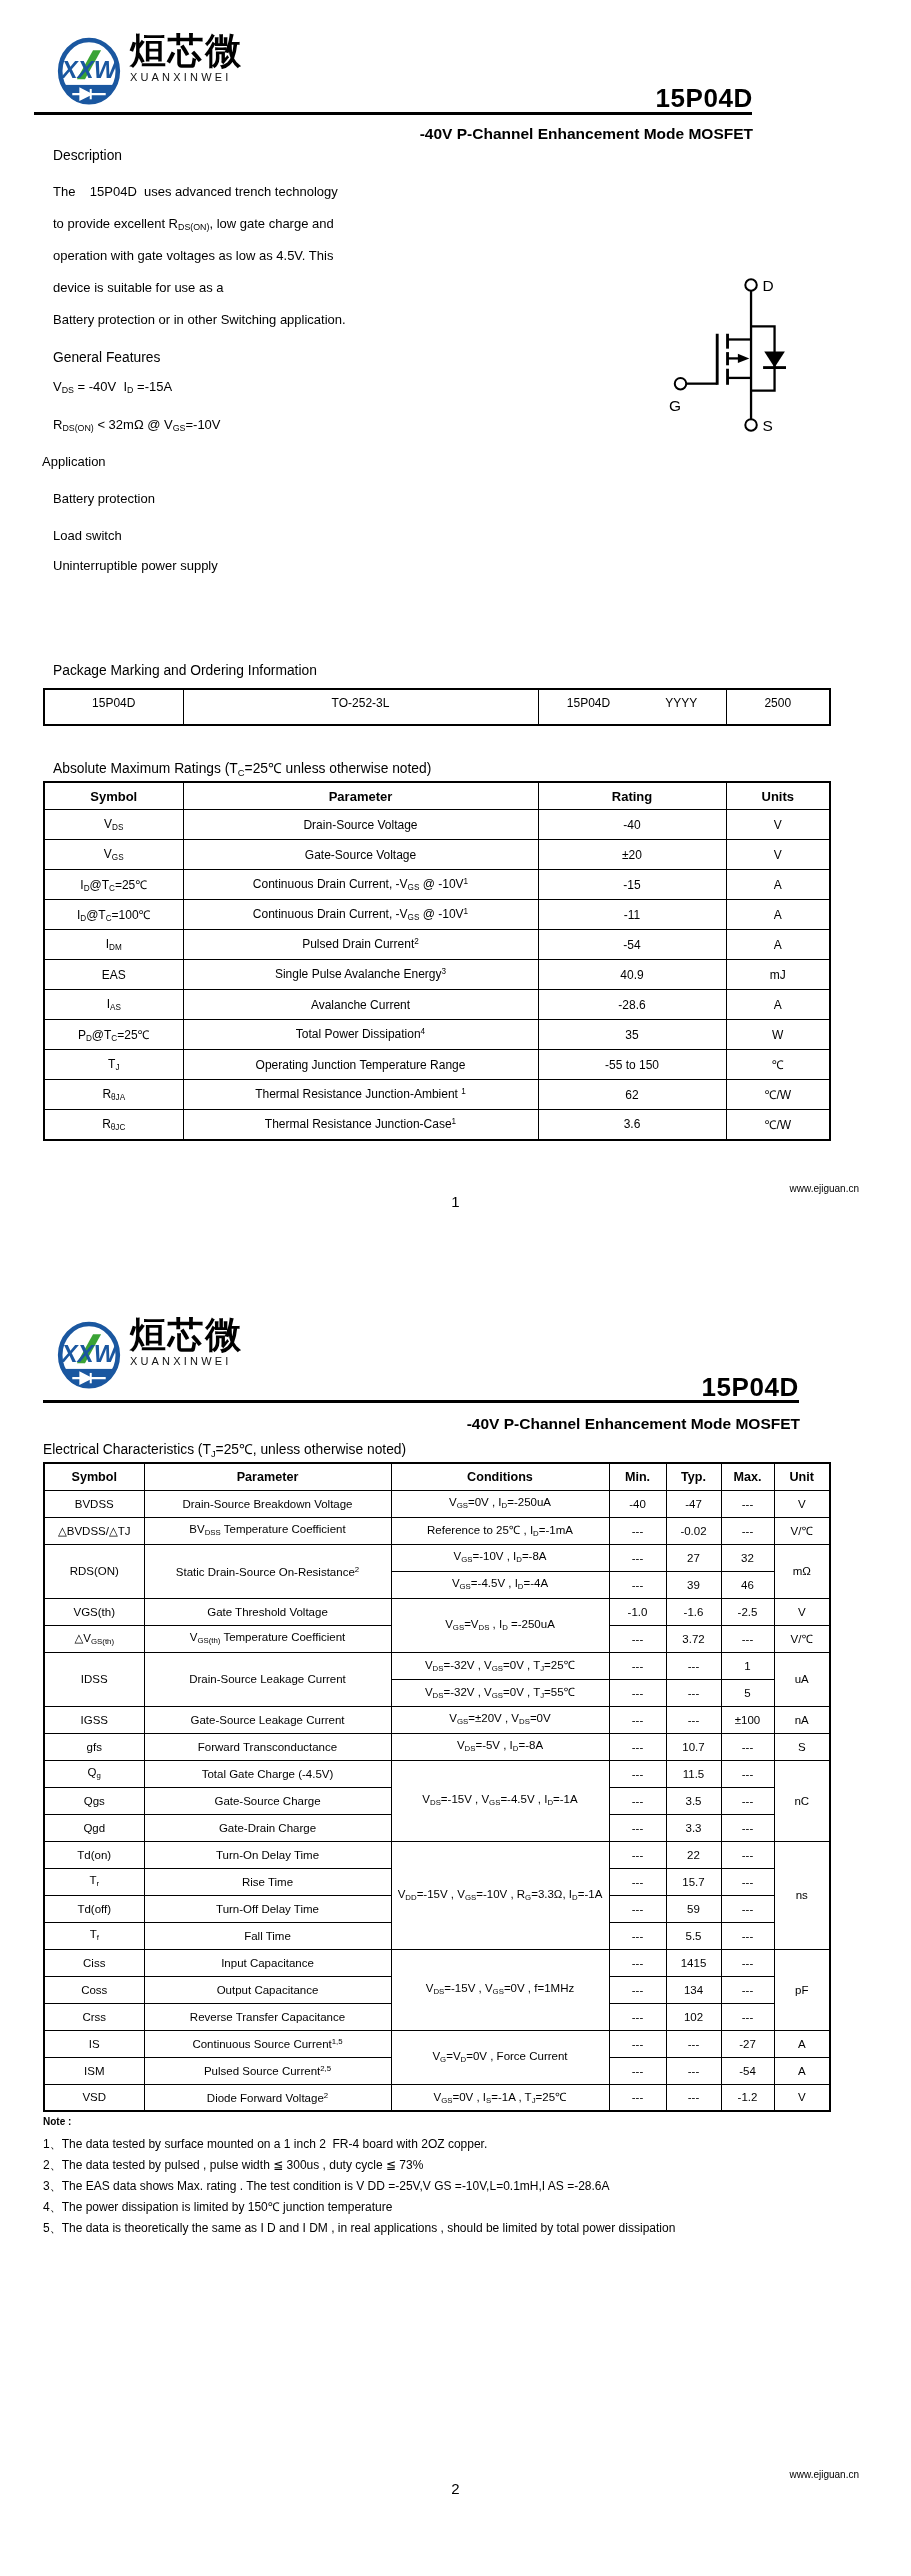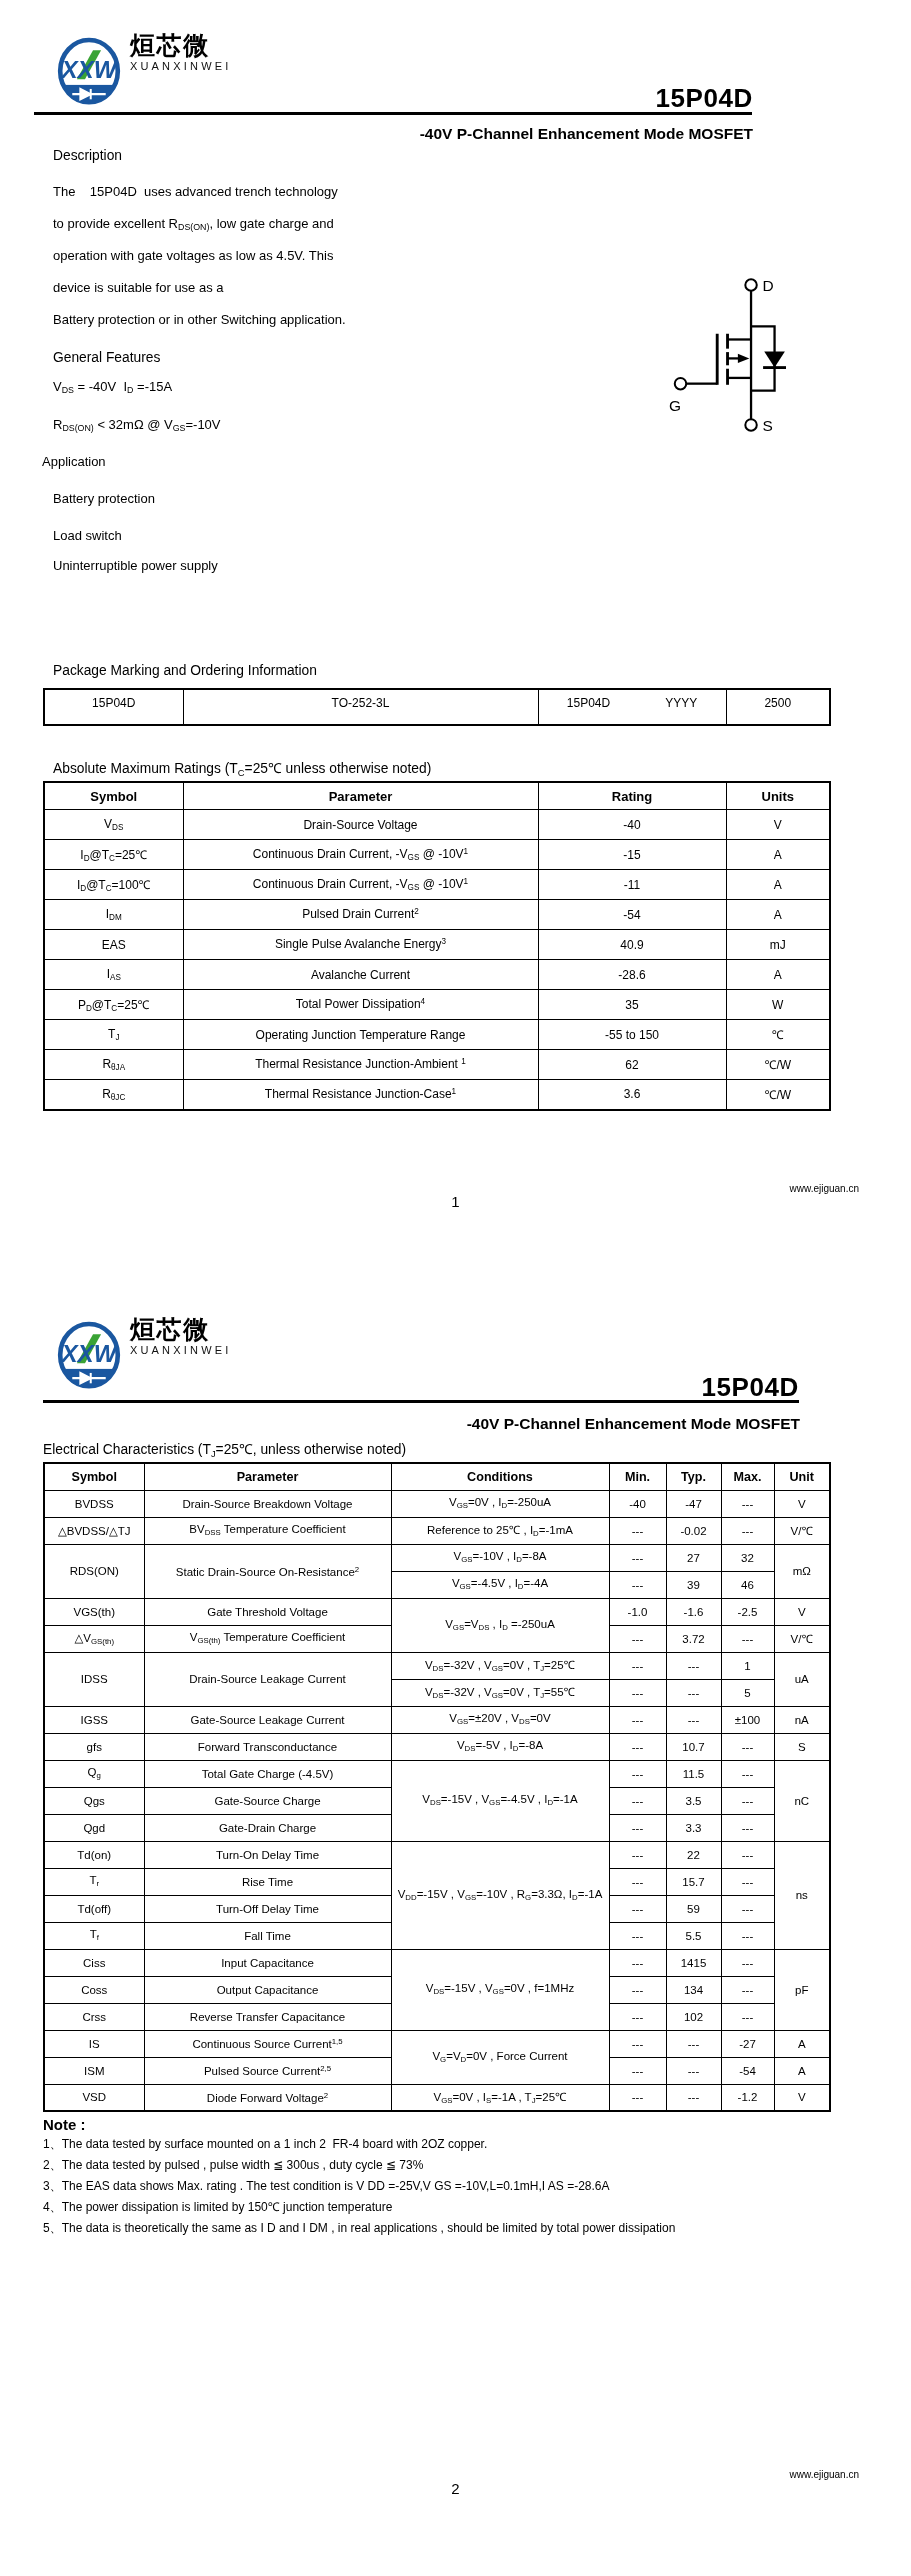--- a/index.html
+++ b/index.html
@@ -7,27 +7,27 @@
   .page{position:absolute;left:0;width:911px;height:1288px;background:#fff;overflow:hidden}
   #page-1{top:0}
   #page-2{top:1288px}
   .abs{position:absolute}
   .hdr-title{font-weight:bold;font-size:26px;text-align:right;letter-spacing:0.6px;line-height:1}
   .hdr-rule{background:#000;height:2.9px}
   .hdr-sub{font-weight:bold;font-size:15.5px;text-align:right;line-height:1.1}
   .h2{font-weight:normal;font-size:13.8px;line-height:1.1}
   .body-line{font-size:13px;white-space:pre-wrap;line-height:1.15}
   .note-line{font-size:12px;white-space:pre-wrap;line-height:1.2}
-  .note-head{font-size:15px;font-weight:bold}
+  .note-head{font-size:10px;font-weight:bold}
   .footer-num{left:0;width:911px;text-align:center;font-size:15px}
   .footer-site{font-size:10px}
   
   .logo{display:flex;align-items:flex-start}
   .logo-textcol{margin-left:6.9px}
-  .logo-cn{font-size:25px;font-weight:bold;line-height:1.0;letter-spacing:1.7px}
+  .logo-cn{font-size:36px;font-weight:bold;line-height:1.0;letter-spacing:1.7px}
   .logo-en{font-size:11px;letter-spacing:3.2px;font-weight:500;margin-top:1.7px;color:#111}
   
   table.t{border-collapse:collapse;table-layout:fixed;position:absolute;background:#fff;border:2.3px solid #000}
   table.t th,table.t td{border:1.1px solid #000;border-top-width:1.7px;border-bottom-width:1.7px;
     text-align:center;vertical-align:middle;padding:0 3.4px;overflow:hidden}
   table.t th{font-size:13px;font-weight:bold}
   table.t td{font-size:12px}
   table.t-ec th{font-size:12.6px}
   table.t-ec td{font-size:11.5px}
   sub{font-size:68%;vertical-align:-0.28em}
@@ -148,20 +148,26 @@
         <th>Rating</th>
         <th>Units</th>
       </tr>
       <tr style="height:30px">
           <td>V<sub>DS</sub></td>
           <td>Drain-Source Voltage</td>
           <td>-40</td>
           <td>V</td>
         </tr>
       <tr style="height:30px">
+          <td>V<sub>GS</sub></td>
+          <td>Gate-Source Voltage</td>
+          <td>±20</td>
+          <td>V</td>
+        </tr>
+      <tr style="height:30px">
           <td>I<sub>D</sub>@T<sub>C</sub>=25℃</td>
           <td>Continuous Drain Current, -V<sub>GS</sub> @ -10V<sup>1</sup></td>
           <td>-15</td>
           <td>A</td>
         </tr>
       <tr style="height:30px">
           <td>I<sub>D</sub>@T<sub>C</sub>=100℃</td>
           <td>Continuous Drain Current, -V<sub>GS</sub> @ -10V<sup>1</sup></td>
           <td>-11</td>
           <td>A</td>

